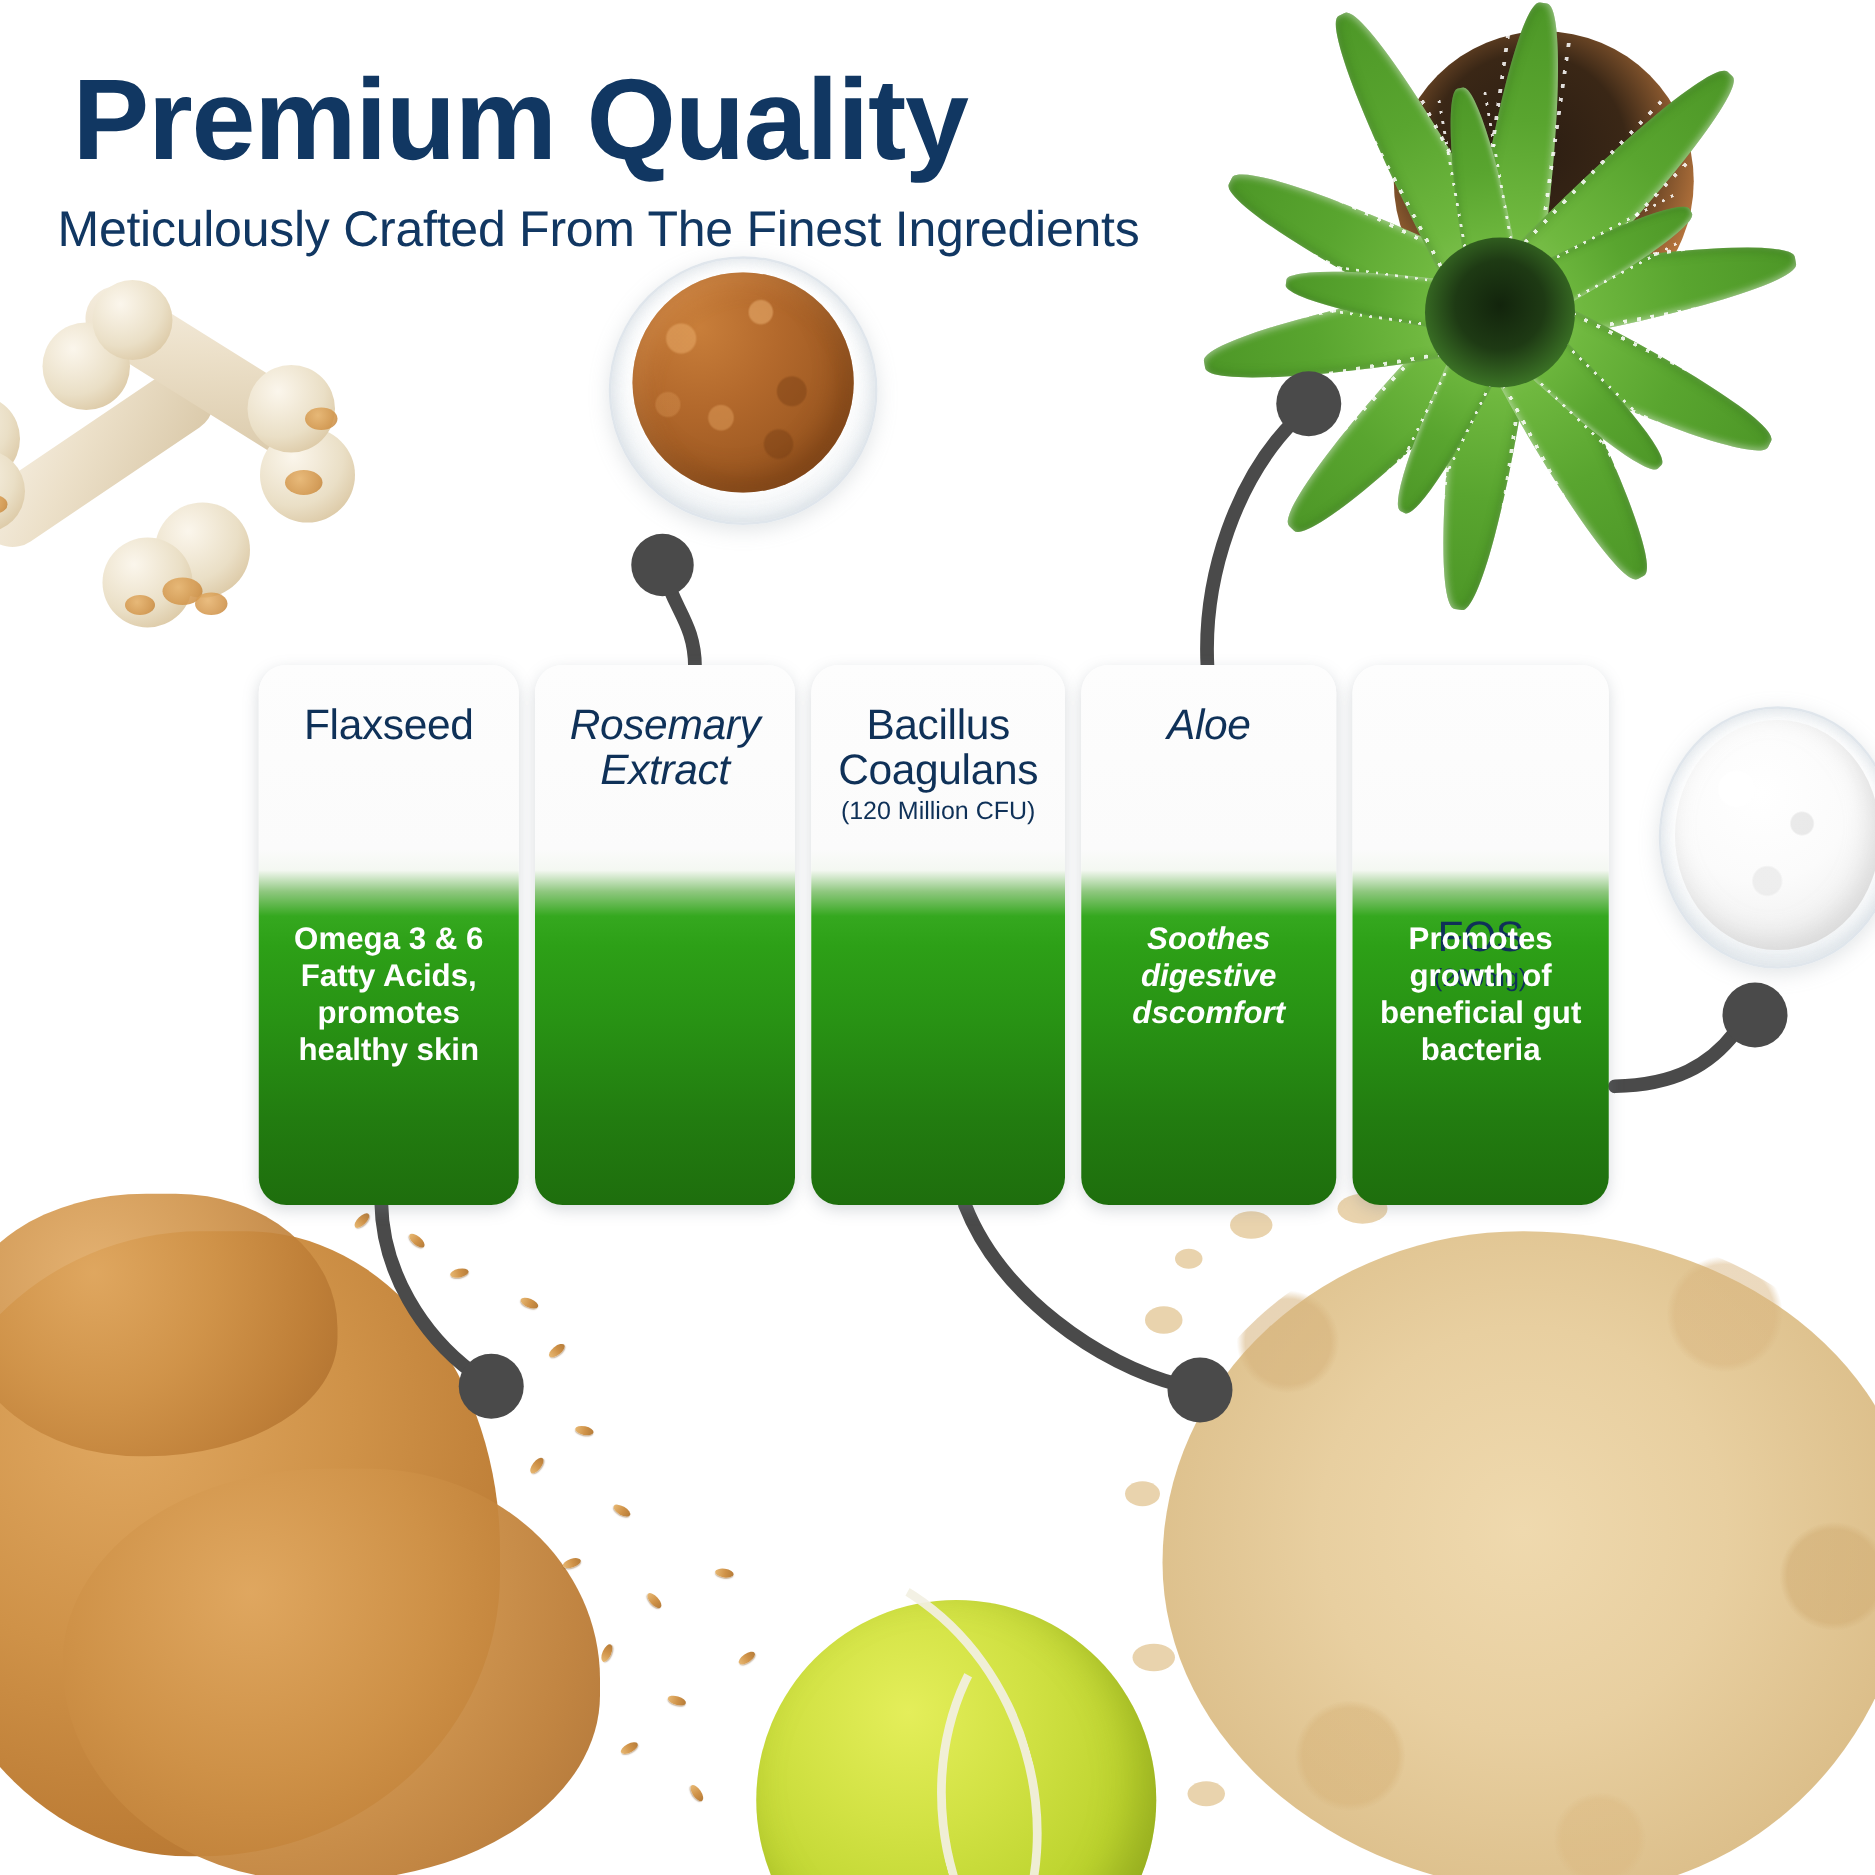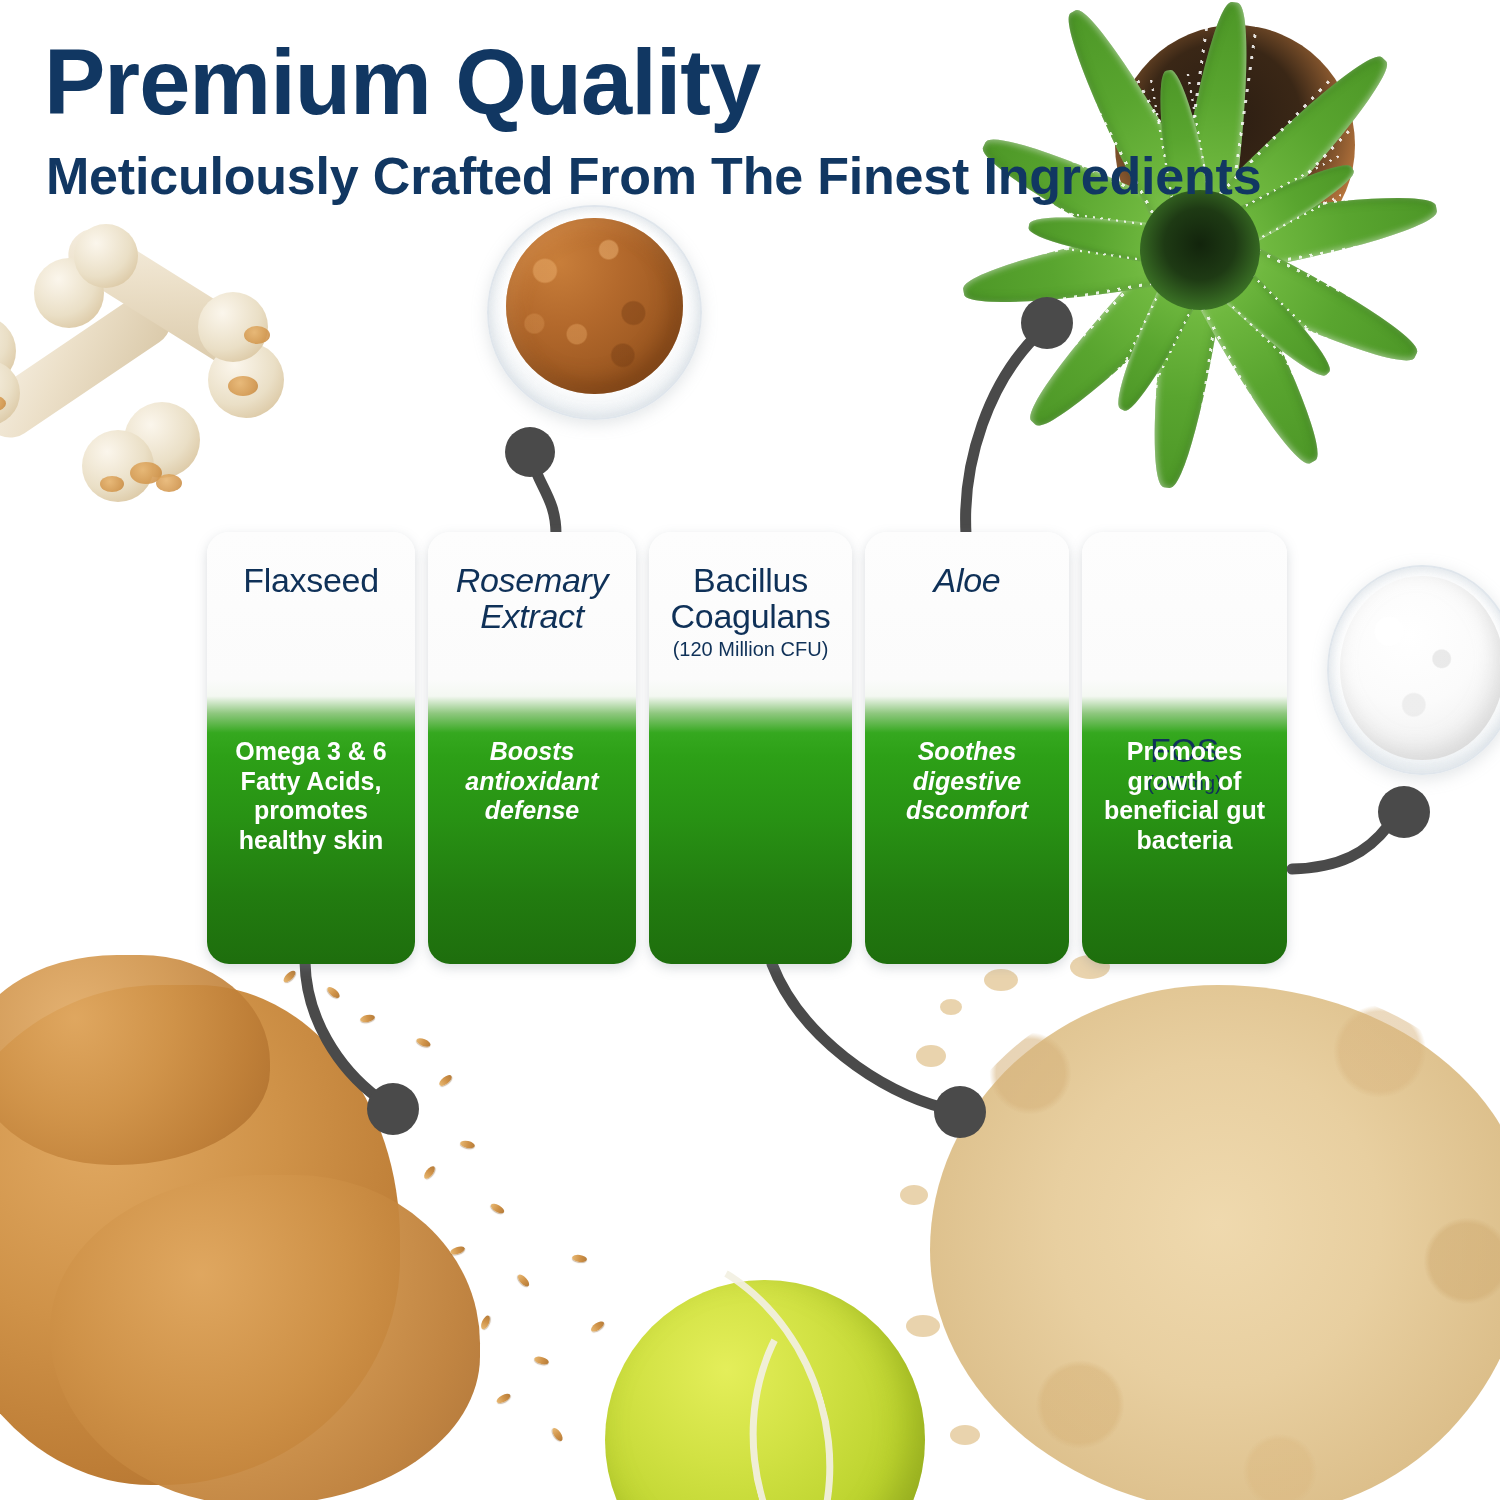--- a/index.html
+++ b/index.html
@@ -163,33 +163,33 @@
   .dust {
     position: absolute;
     border-radius: 50%;
     background: #e3c899;
     opacity: .8;
   }
 
   
   #header { position: absolute; left: 44px; top: 36px; }
   #title {
-    margin: 0;
+    margin: 14px;
     font-size: 92px;
     line-height: 1;
     font-weight: 700;
     color: #113762;
     letter-spacing: -1px;
     white-space: nowrap;
   }
   #subtitle {
     margin: 22px 0 0 2px;
-    font-size: 52px;
+    font-size: 40px;
     line-height: 1;
-    font-weight: 700;
+    font-weight: 400;
     color: #113762;
     letter-spacing: -0.2px;
     white-space: nowrap;
   }
 
   
   #connectors {
     position: absolute; left: 0; top: 0;
     width: 1500px; height: 1500px;
   }
@@ -390,21 +390,20 @@
         <div class="card-sub"></div>
       </div>
       <div class="card-body">Omega 3 &amp; 6 Fatty Acids, promotes healthy skin</div>
     </div>
 
     <div class="card w2">
       <div class="card-head">
         <div class="card-title">Rosemary Extract</div>
         <div class="card-sub"></div>
       </div>
-      <div class="card-body">Boosts antioxidant defense</div>
     </div>
 
     <div class="card w3">
       <div class="card-head">
         <div class="card-title">Bacillus Coagulans</div>
         <div class="card-sub">(120 Million CFU)</div>
       </div>
     </div>
 
     <div class="card w4">

